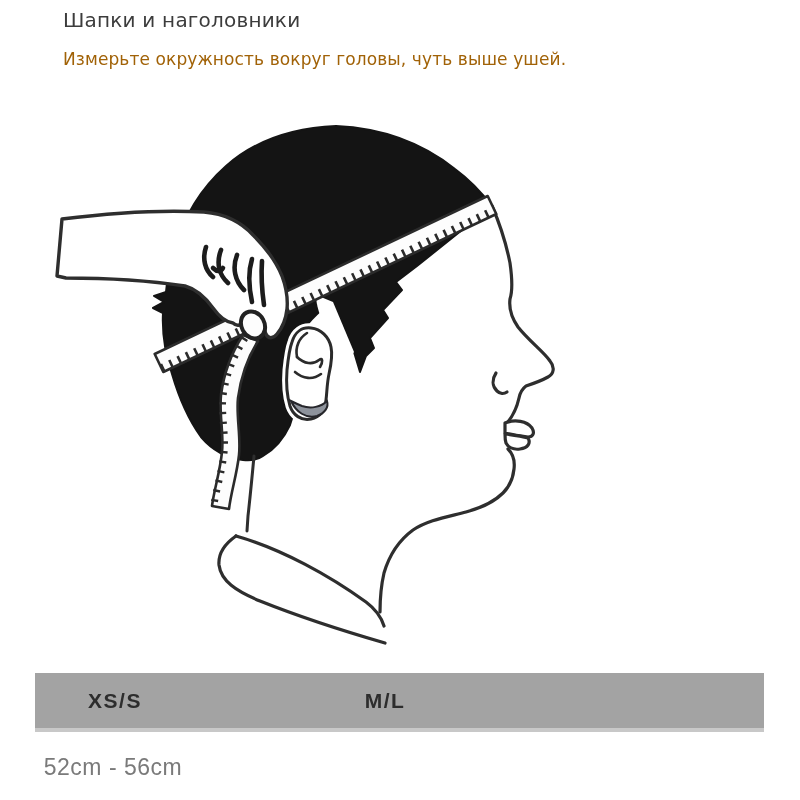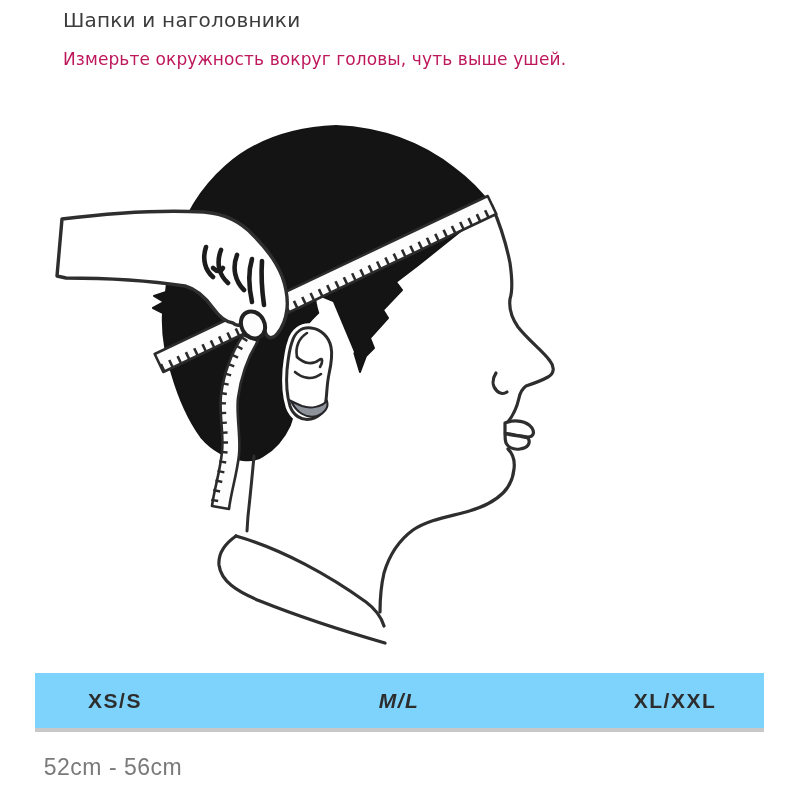--- a/index.html
+++ b/index.html
@@ -7,21 +7,21 @@
     width:800px;height:800px;position:relative;overflow:hidden;
     background:#ffffff;
     font-family:"DejaVu Sans","Liberation Sans",sans-serif;
   }
   .title{
     position:absolute;left:63px;top:8px;
     font-size:20px;color:#3c3c3c;letter-spacing:.2px;
   }
   .subtitle{
     position:absolute;left:63px;top:49px;
-    font-size:17px;color:#be185d;letter-spacing:.1px;
+    font-size:17px;color:#a16207;letter-spacing:.1px;
   }
   .illustration{
     position:absolute;left:40px;top:98px;width:530px;height:564px;
   }
   .size-header{
     position:absolute;left:35px;top:673px;width:729px;height:55px;
     background:#ababab;border-bottom:4px solid #c8c8c8;
   }
   .size-header .col-label{
     position:absolute;top:0;height:55px;line-height:55px;
@@ -34,21 +34,21 @@
     position:absolute;left:0;top:752px;width:748px;height:30px;
   }
   .size-values .col-range{
     position:absolute;top:0;height:30px;line-height:30px;
     transform:translateX(-50%);
     font-family:"Liberation Sans",sans-serif;
     font-size:23px;color:#7a7a7a;letter-spacing:.5px;
     white-space:nowrap;
   }
   
-  .c1h{left:80px;}  .c2h{left:364px;font-style:italic;} .c3h{left:640px;}
+  .c1h{left:80px;}  .c2h{left:350px;} .c3h{left:640px;}
   .c1v{left:113px;} .c2v{left:391px;} .c3v{left:674px;}
 </style>
 </head>
 <body>
 
 <div>
 
   <div class="title">Шапки и наголовники</div>
   <div class="subtitle">Измерьте окружность вокруг головы, чуть выше ушей.</div>
 
@@ -177,23 +177,22 @@
         <path d="M 237,255 C 232,268 235,281 244,290"></path>
         <path d="M 252,259 C 248,272 249,288 252,302"></path>
         <path d="M 262,261 C 261,275 262,291 264,305"></path>
         <path d="M 213,268 C 217,272 221,272 223,268"></path>
       </g>
     </g>
 
     <ellipse cx="253" cy="325" rx="11.5" ry="14" transform="rotate(-28 253 325)" fill="#fdfdfd" stroke="#222222" stroke-width="4"></ellipse>
   </svg>
 
-  <div class="size-header" style="background: #7dd3fc;">
+  <div class="size-header" style="background: #a3a3a3;">
     <span class="col-label c1h">XS/S</span>
     <span class="col-label c2h">M/L</span>
-    <span class="col-label c3h">XL/XXL</span>
   </div>
 
   <div class="size-values">
     <span class="col-range c1v">52cm - 56cm</span>
   </div>
 
 </div>
 
 </body></html>

